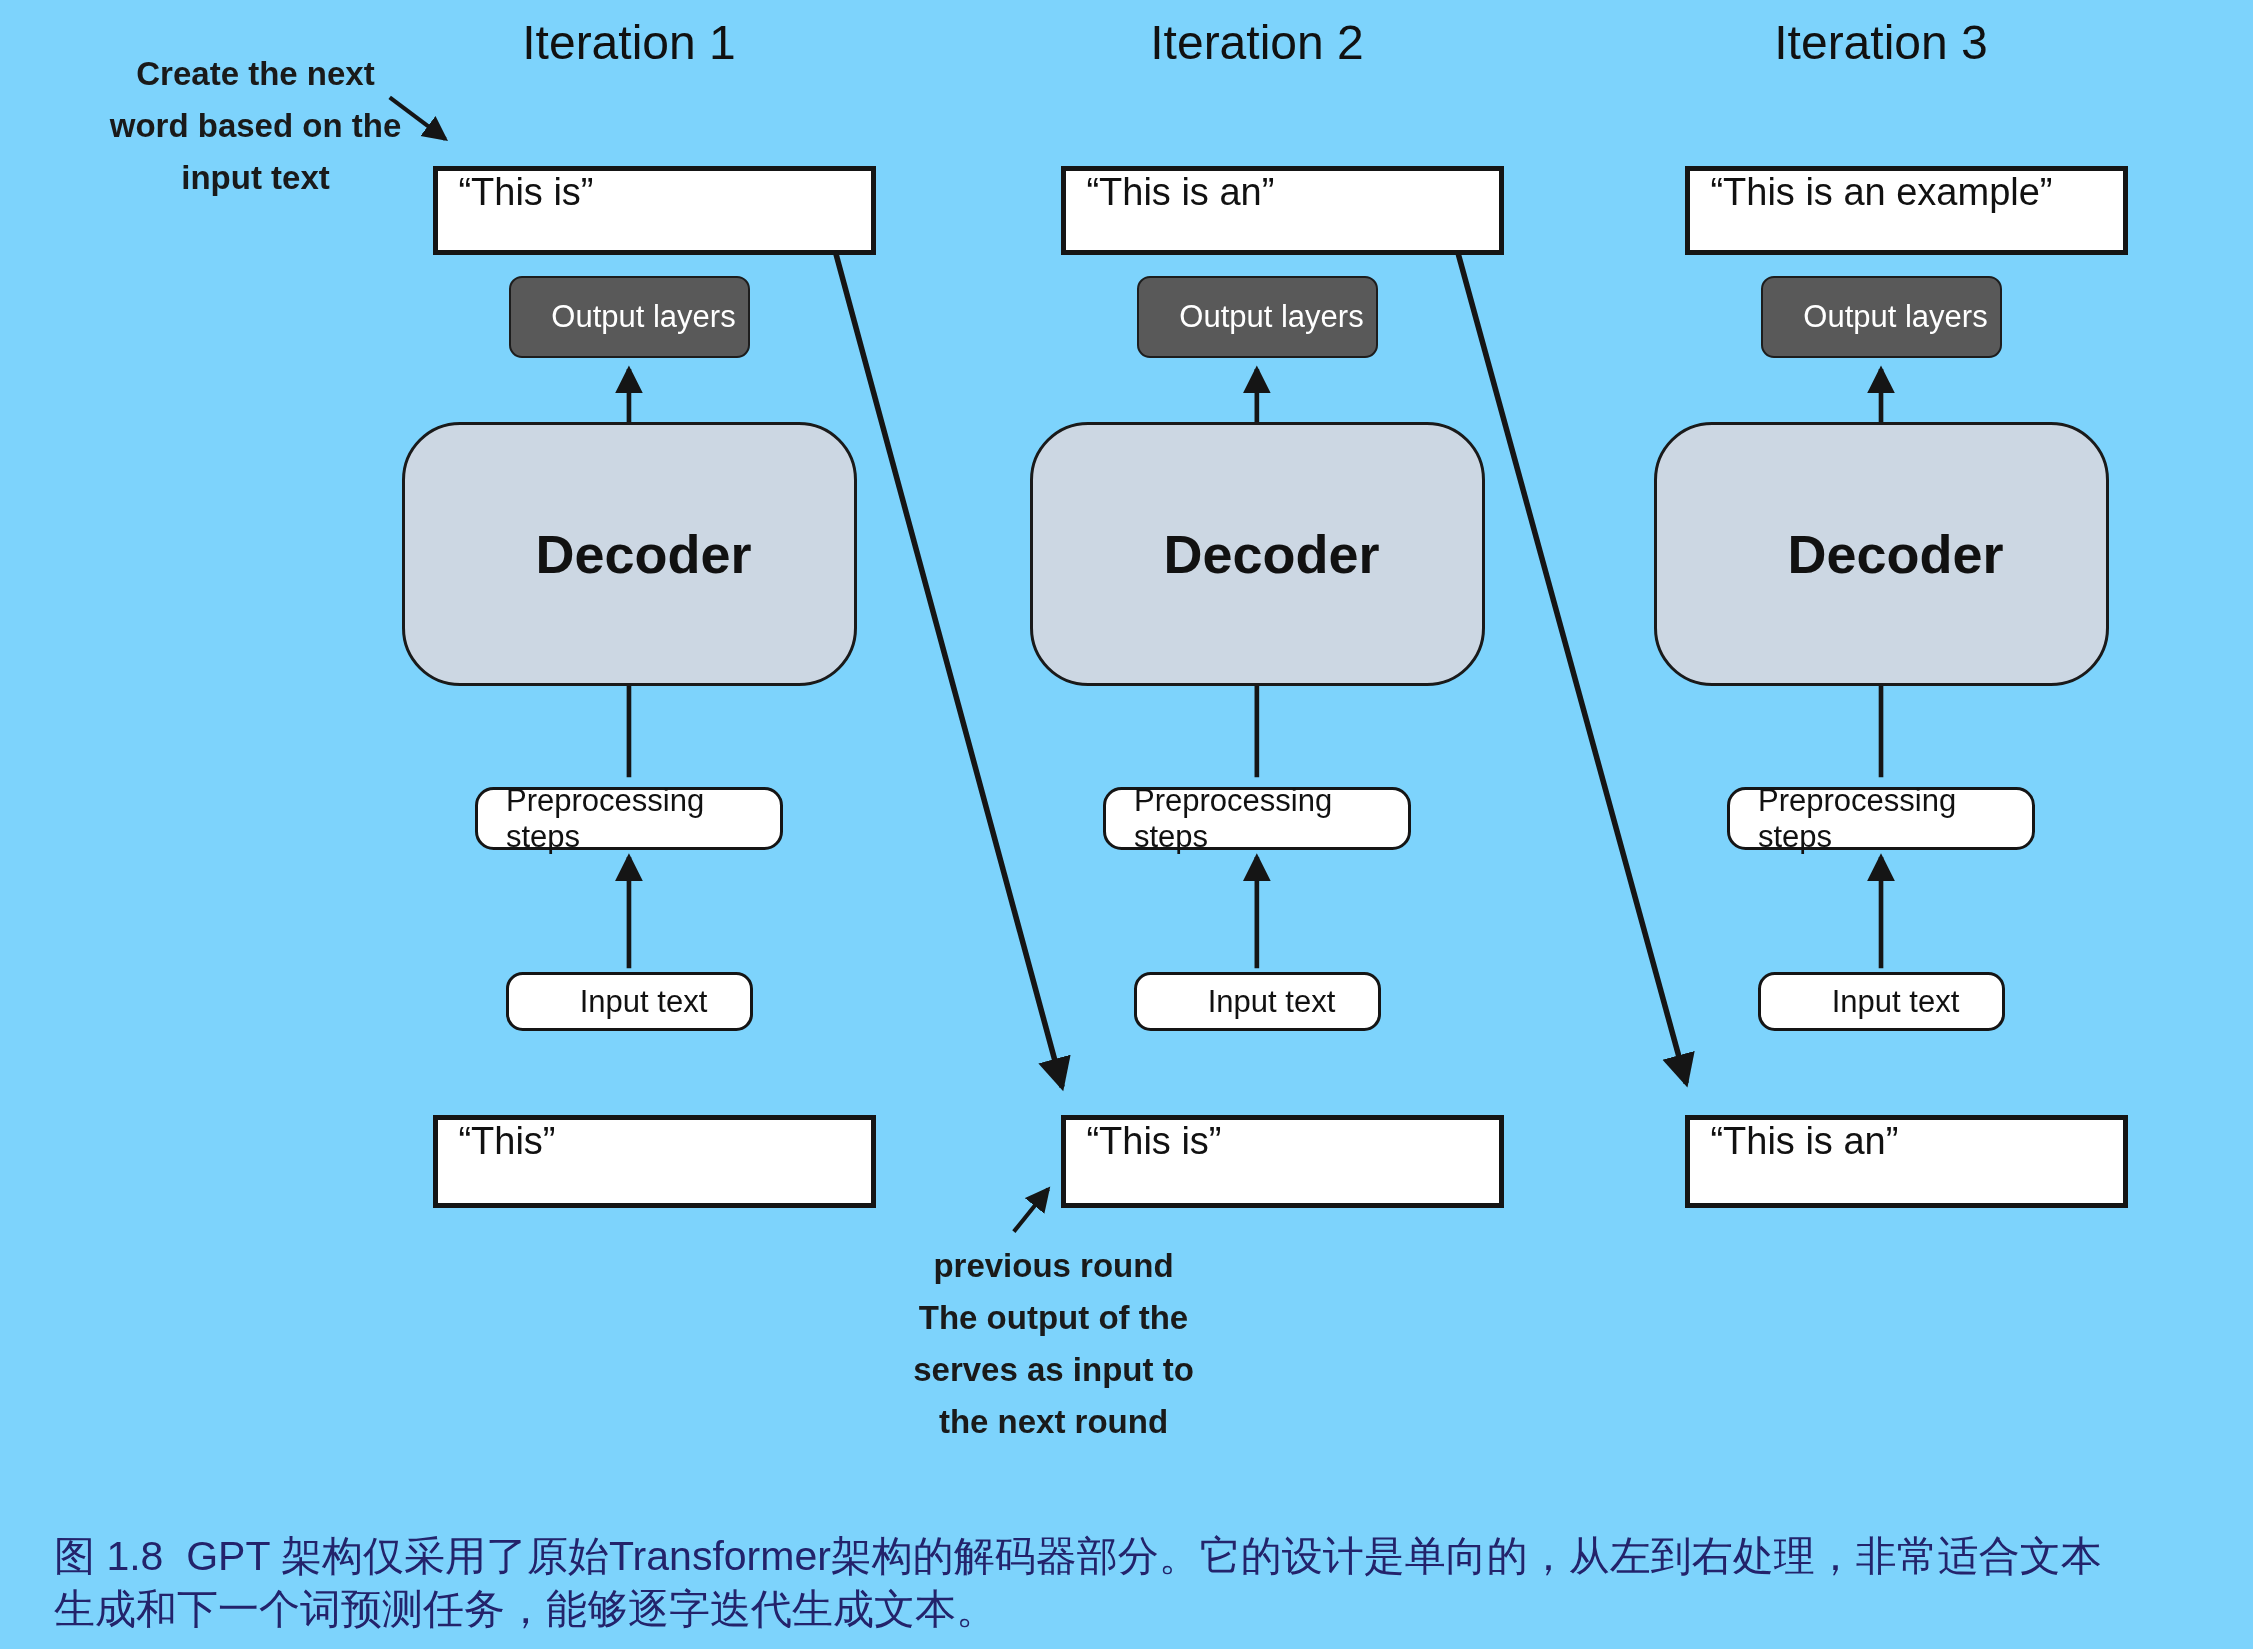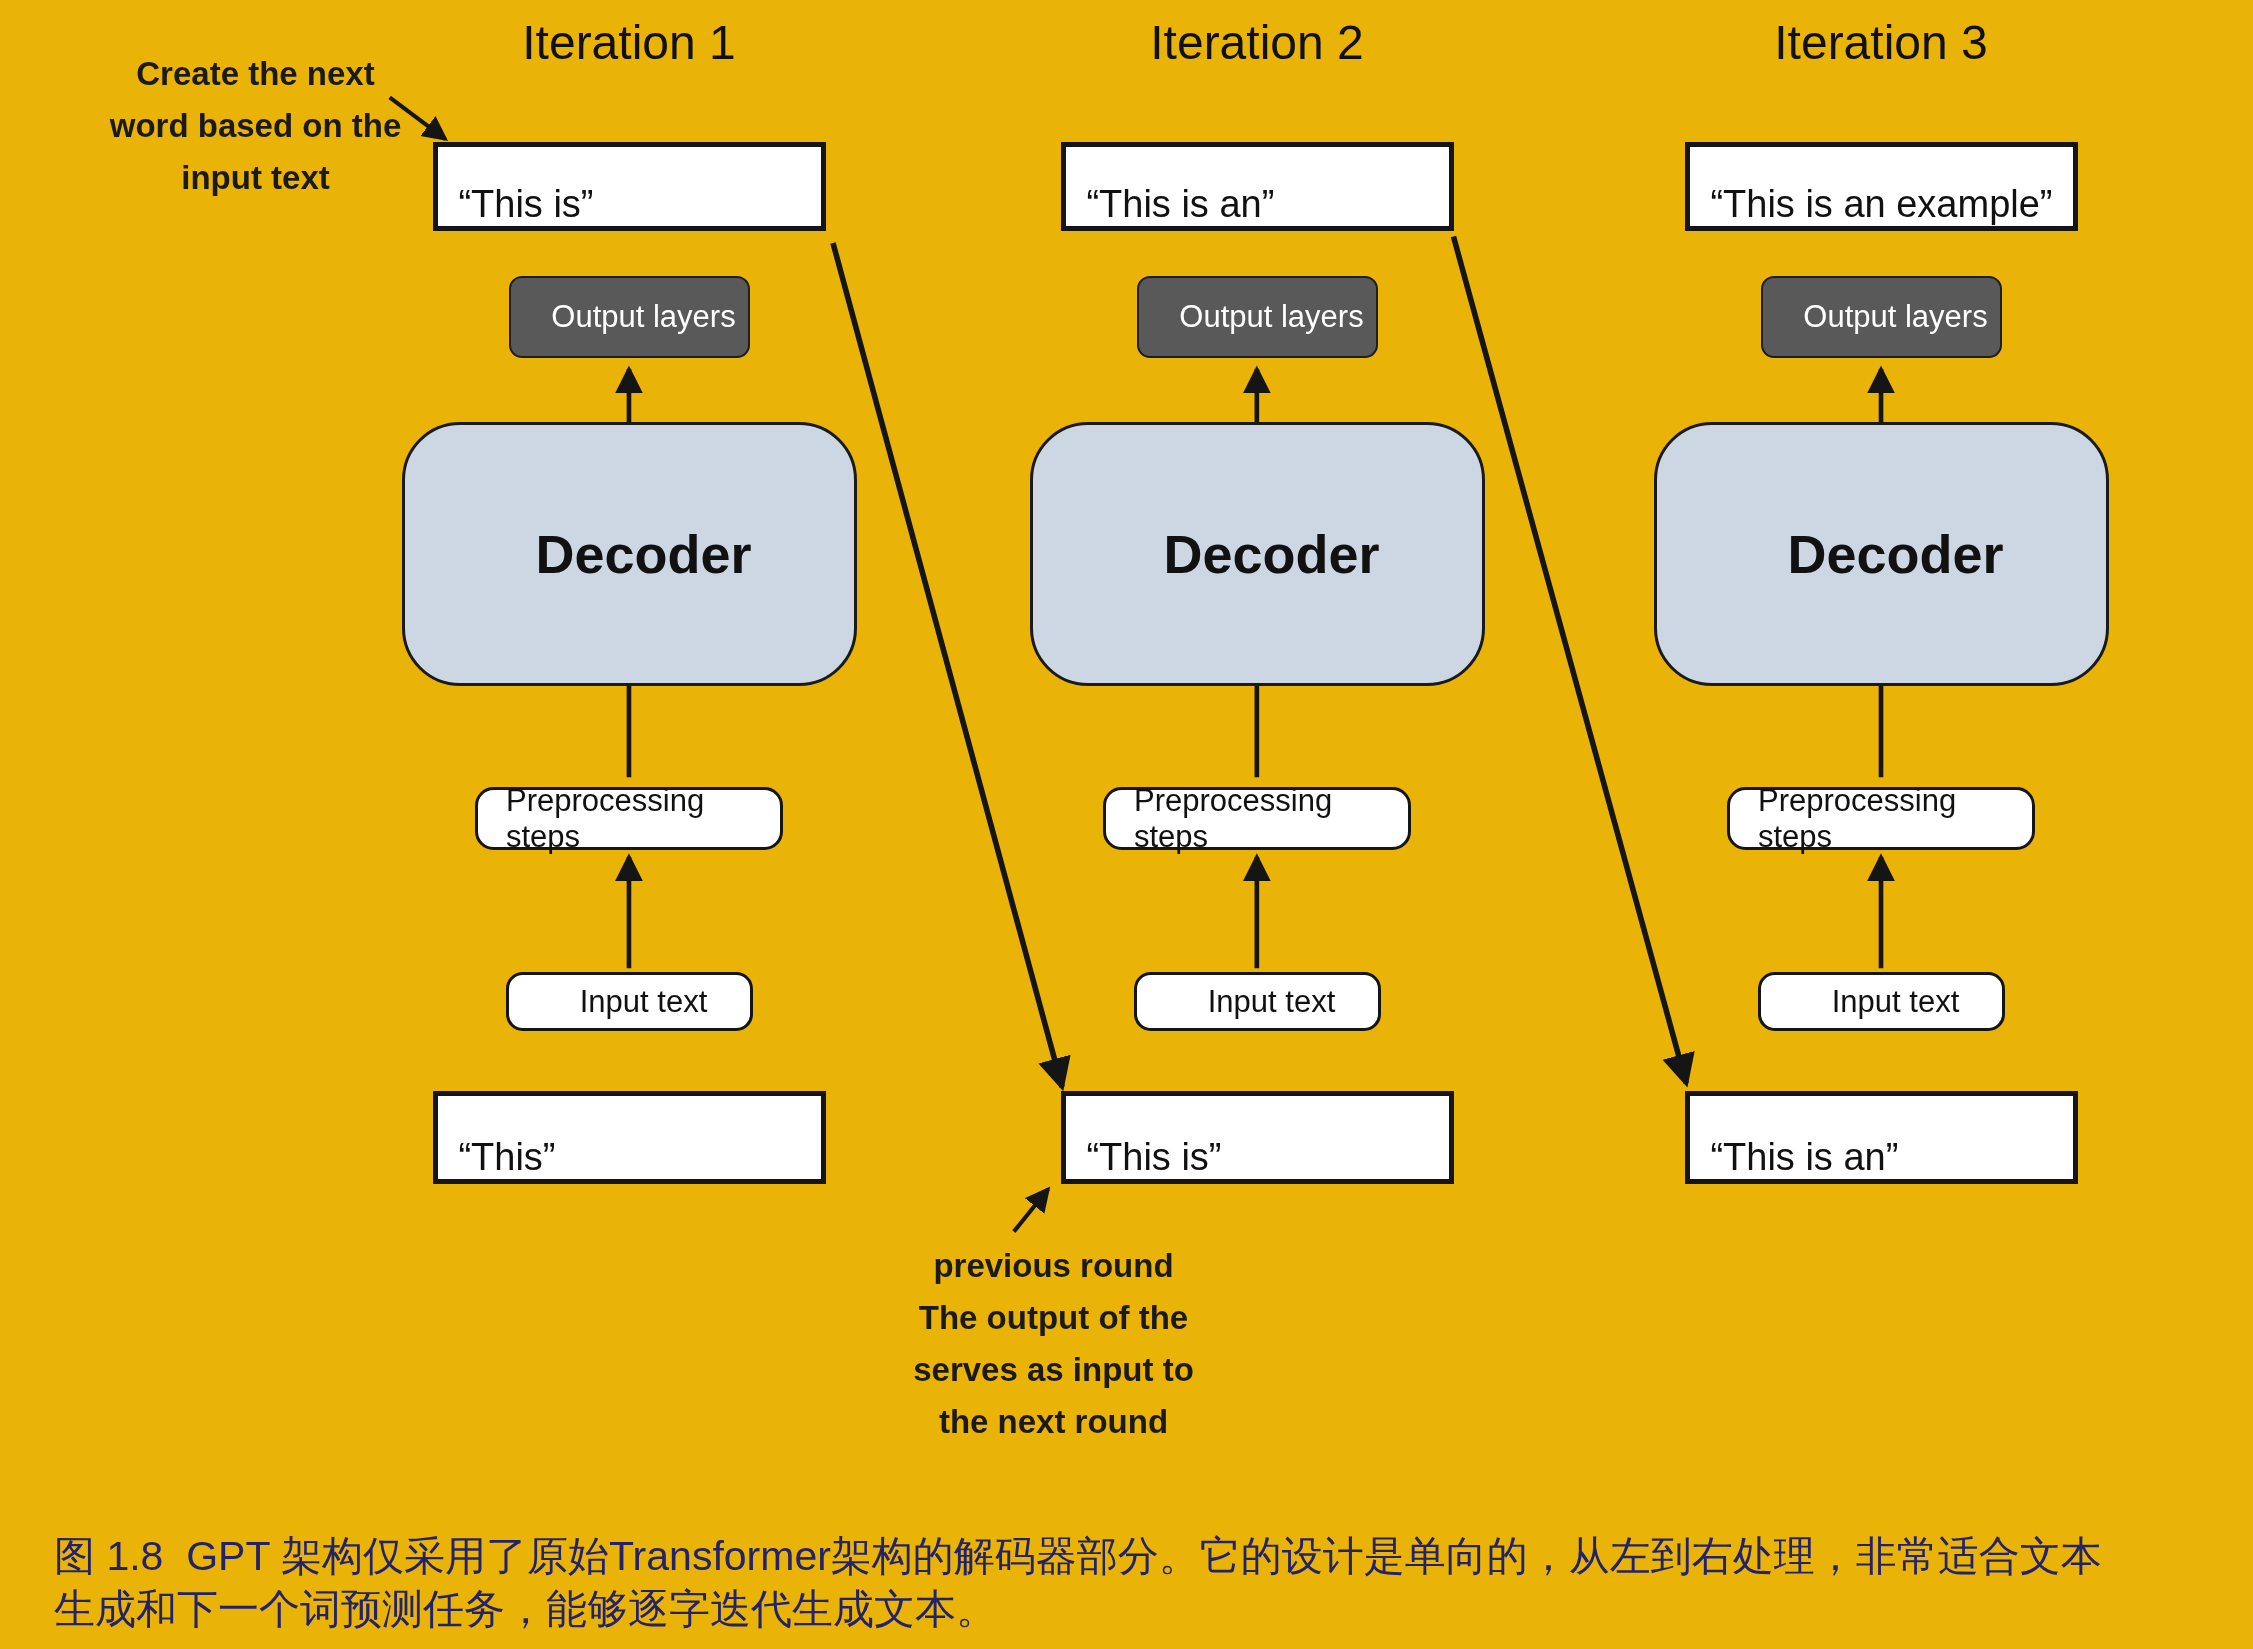--- a/index.html
+++ b/index.html
@@ -4,36 +4,37 @@
 <style>
   :root{
     --decoder-fill:#ccd7e3;
     --output-layers-fill:#595959;
     --output-layers-text:#ffffff;
     --line-black:#151515;
     --caption-text:#23236b;
   }
   html,body{margin:0;padding:0;background:#ffffff;}
   .canvas{
-    position:relative;width:2254px;height:1649px;background:#eab308;
+    position:relative;width:2254px;height:1649px;background:#7dd3fc;
     font-family:"Liberation Sans","DejaVu Sans",sans-serif;color:#111;
     overflow:hidden;
   }
   svg.arrows{position:absolute;left:0;top:0;width:2254px;height:1649px;pointer-events:none;}
   svg.arrows line{stroke:var(--line-black);}
   .col{position:absolute;top:0;width:482px;height:1224px;}
   .col-title{
     position:absolute;top:15px;left:0;width:100%;text-align:center;
     font-size:48px;font-weight:normal;letter-spacing:0px;
   }
   .box{position:absolute;box-sizing:border-box;background:#fff;padding-left:28px;}
   .quote-box{
-    left:45px;width:393px;border:5.6px solid #151515;
-    display:flex;align-items:flex-end;padding-left:20.4px;
+    left:45px;width:443px;border:5.6px solid #151515;
+    display:flex;align-items:flex-start;padding-left:20.4px;
     font-size:38px;
+    margin-top:24px;
   }
   .top-quote{top:142px;height:89px;}
   .bottom-quote{top:1091px;height:93px;}
   .output-layers{
     left:121px;top:276px;width:241px;height:82px;border-radius:13px;
     background:var(--output-layers-fill);border:2.8px solid #1d1d1d;
     color:var(--output-layers-text);font-size:31px;
     display:flex;align-items:center;justify-content:center;
   }
   .decoder{

